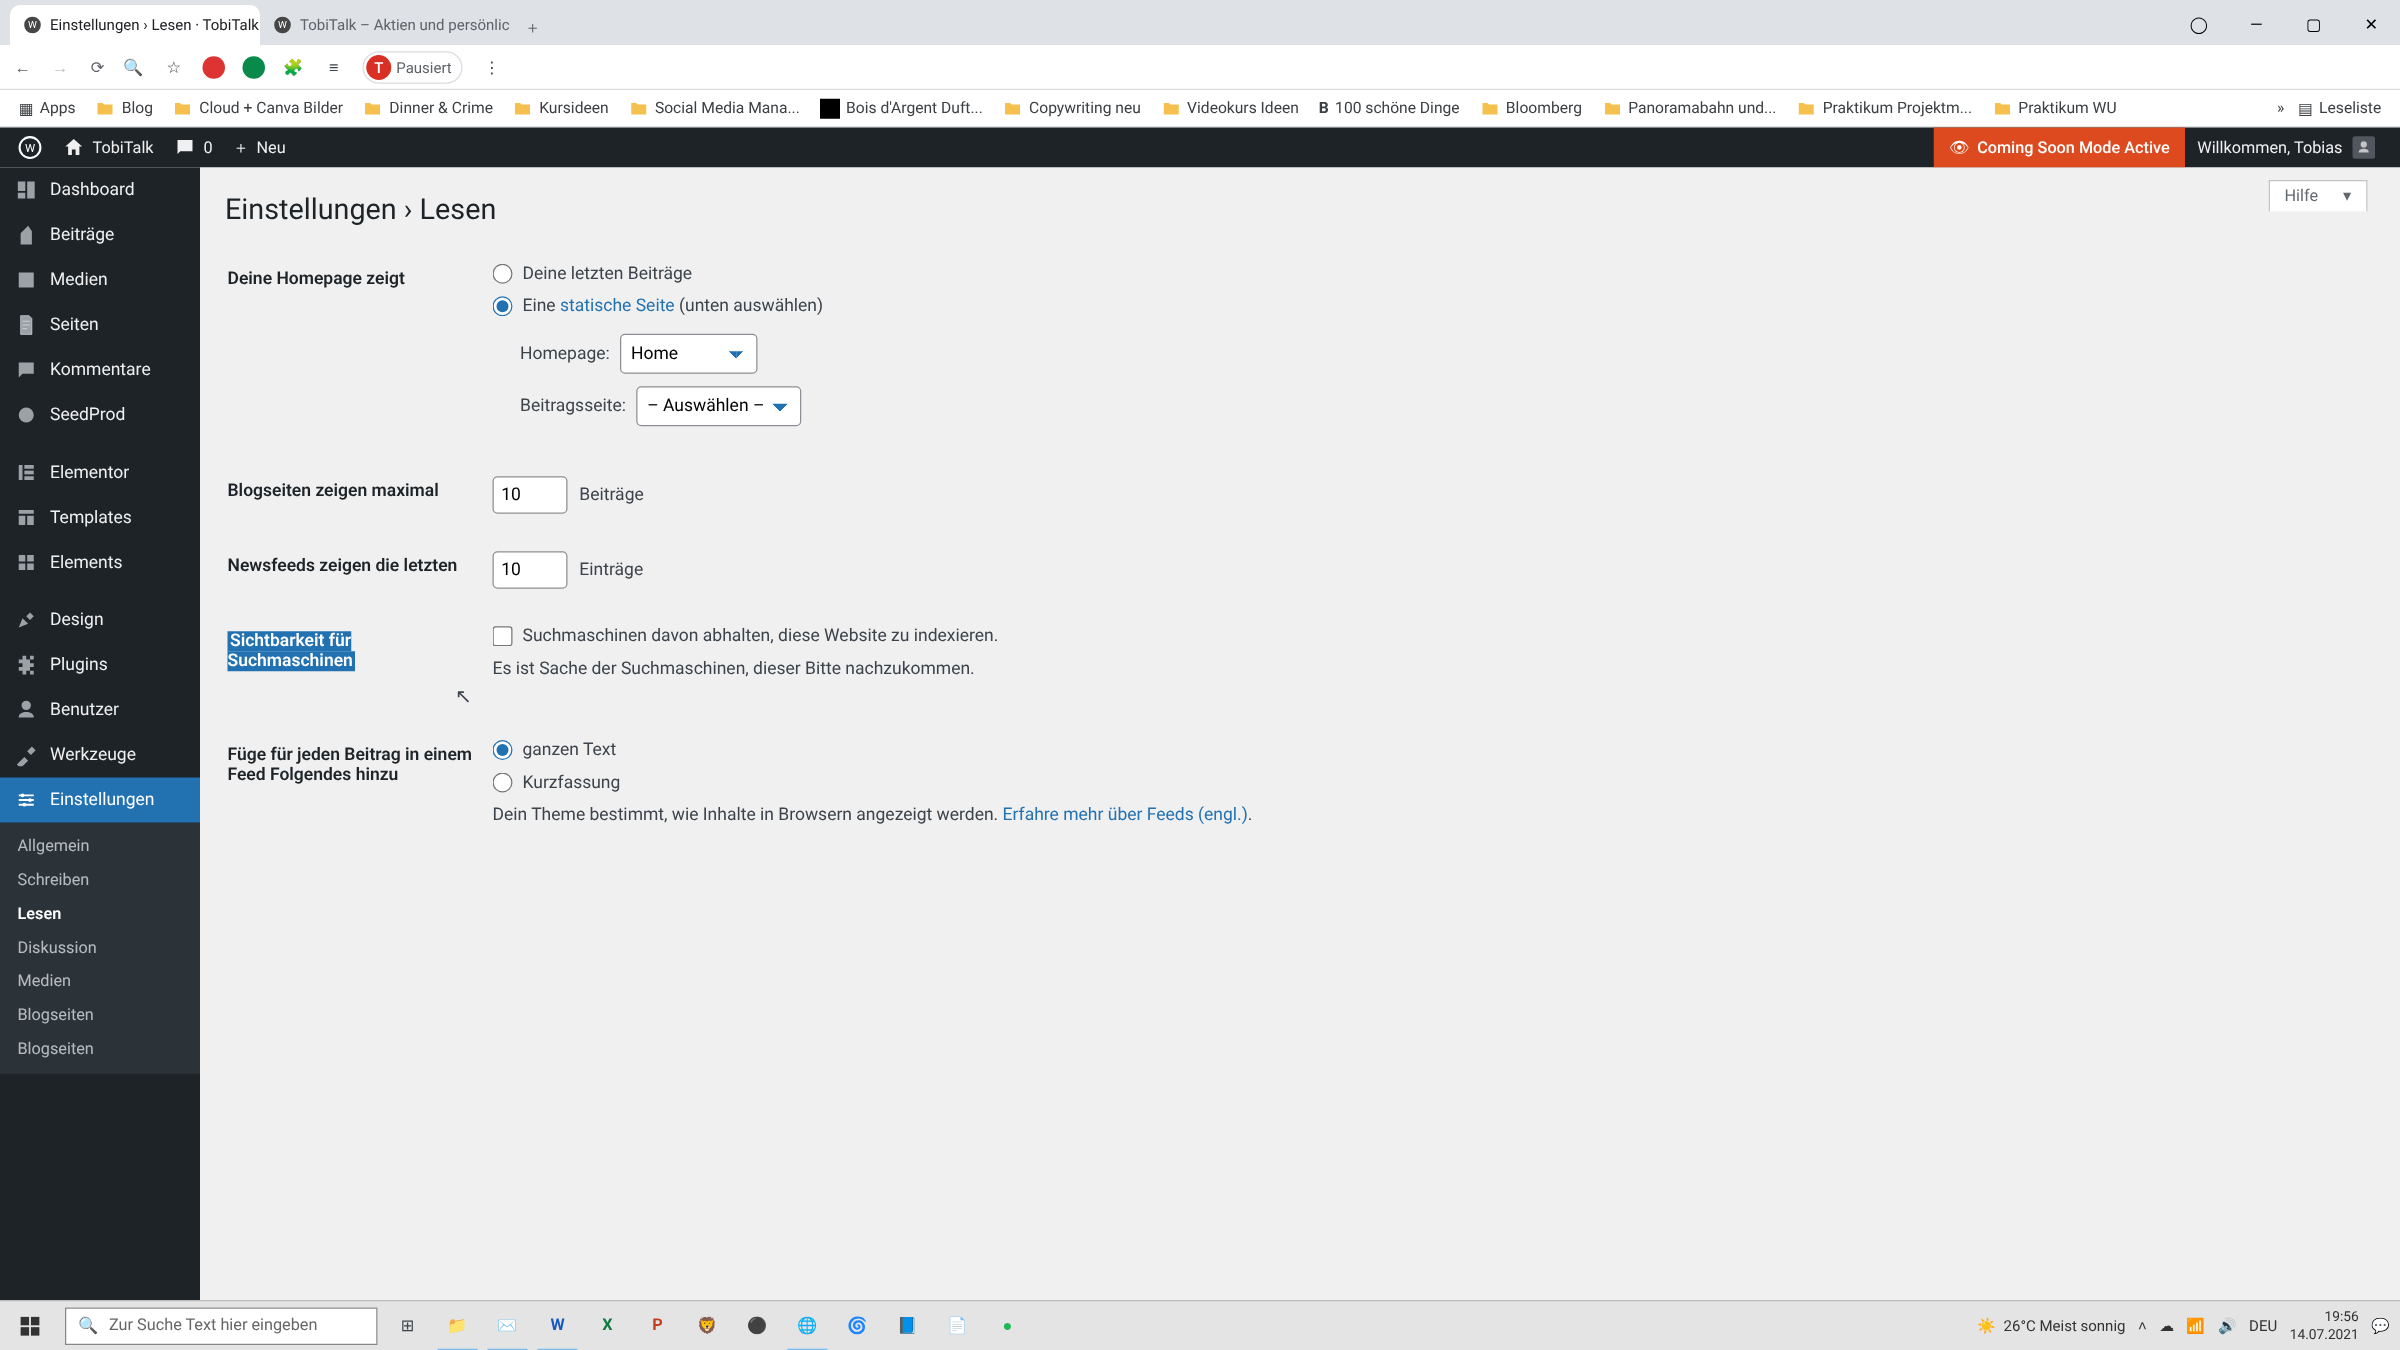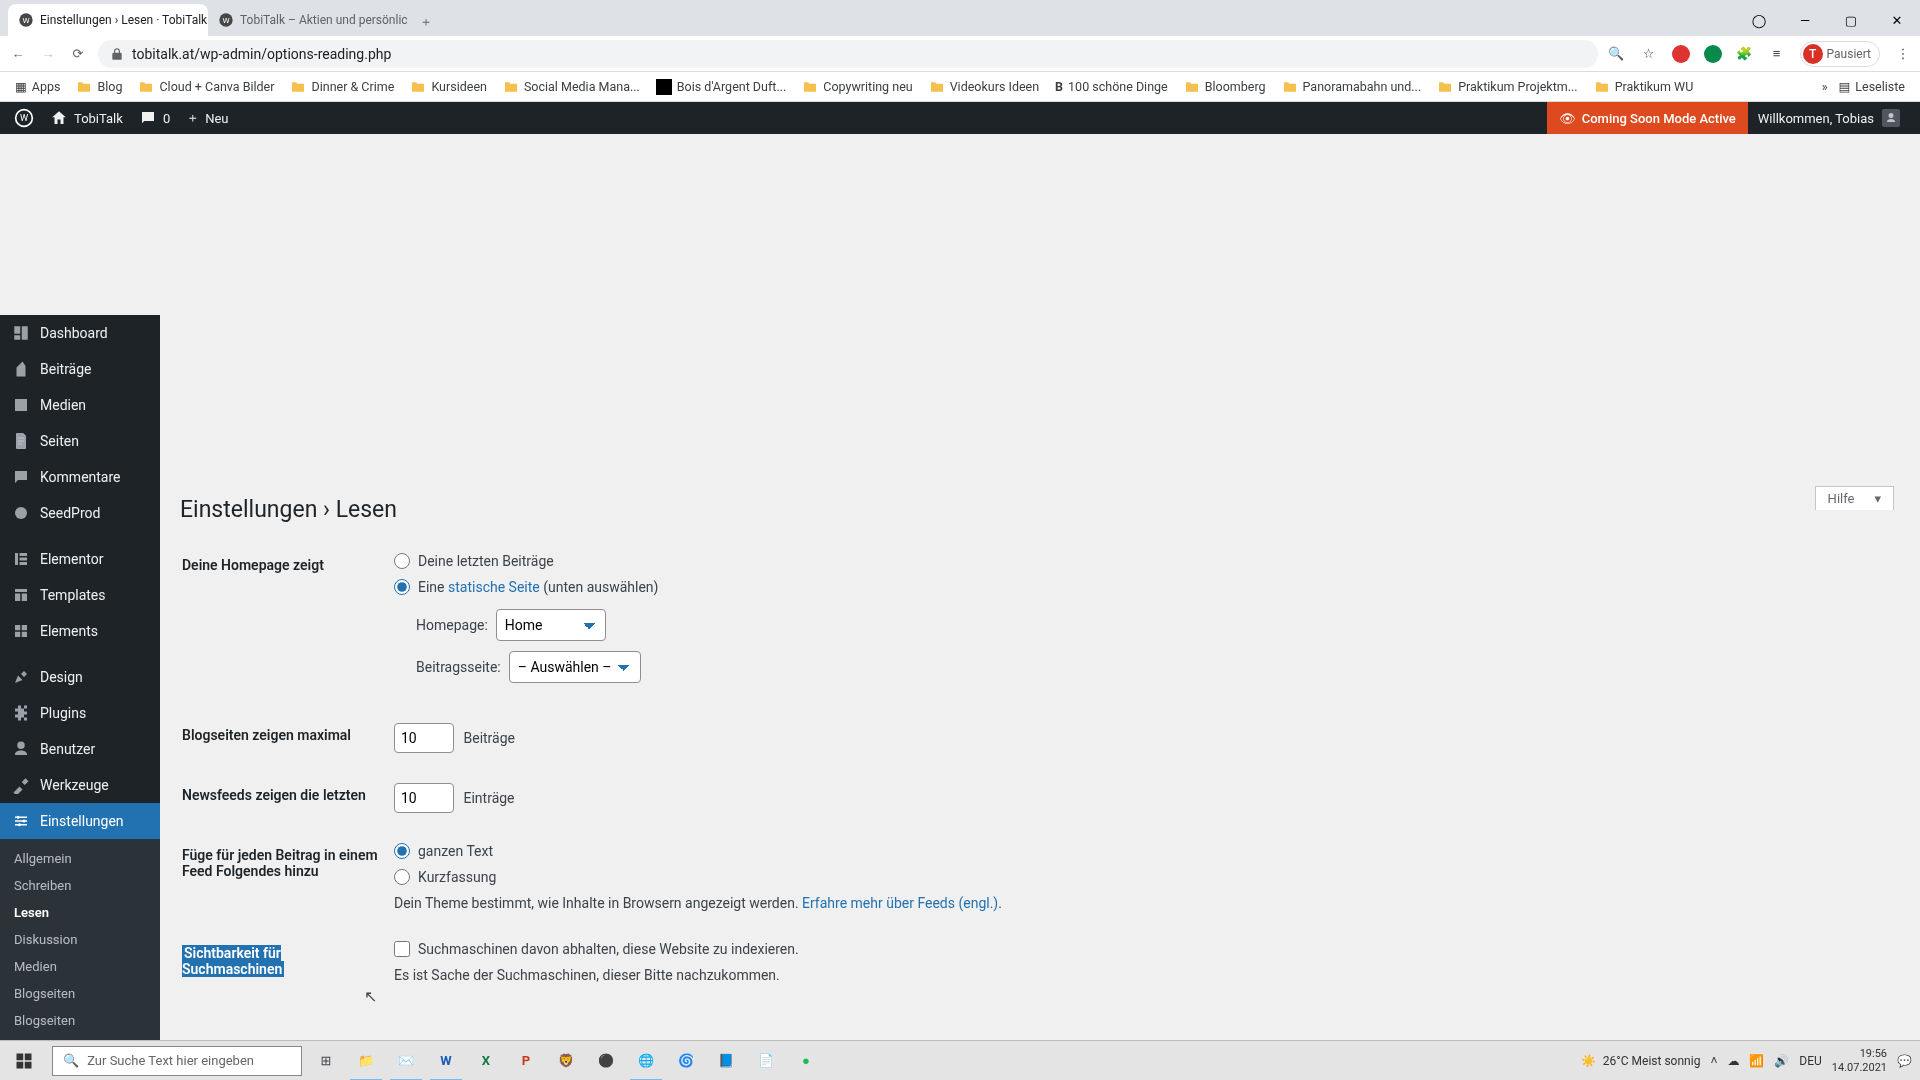--- a/index.html
+++ b/index.html
@@ -30,21 +30,21 @@
 
 
 .wp-adminbar { background:#1d2327; color:#f0f0f1; height:32px; display:flex; align-items:center; padding:0 10px 0 6px; font-size:13px; }
 .wp-adminbar .seg { display:flex; align-items:center; gap:6px; padding:0 8px; height:32px; }
 .wp-adminbar .right { margin-left:auto; display:flex; align-items:center; }
 .coming-soon { background:#dd4a1f; color:#fff; padding:0 12px; height:32px; display:flex; align-items:center; gap:6px; font-weight:500; }
 .user-seg { padding:0 10px; display:flex; align-items:center; gap:8px; }
 .user-av { width:18px; height:18px; background:#50575e; border-radius:2px; display:flex; align-items:center; justify-content:center; }
 
 
-.wp-wrap { display:flex; height:calc(100vh - 36px - 36px - 30px - 32px - 40px);align-items:flex-end; }
+.wp-wrap { display:flex; height:calc(100vh - 36px - 36px - 30px - 32px - 40px); }
 .wp-menu { width:160px; background:#1d2327; color:#f0f0f1; display:flex; flex-direction:column; font-size:14px; }
 .wp-menu .mi { display:flex; align-items:center; gap:10px; padding:0 12px; height:36px; color:#f0f0f1; cursor:pointer; }
 .wp-menu .mi svg { width:18px; height:18px; color:rgba(240,246,252,.6); flex:none; }
 .wp-menu .mi.active { background:#2271b1; color:#fff; position:relative; }
 .wp-menu .mi.active svg { color:#fff; }
 .wp-menu .mi.active::after { content:""; position:absolute; right:-8px; top:50%; transform:translateY(-50%); border:8px solid transparent; border-left-color:#2271b1; display:none; }
 .wp-submenu { background:#2c3338; padding:6px 0; }
 .wp-submenu .si { padding:6px 14px; font-size:13px; color:rgba(240,246,252,.7); cursor:pointer; }
 .wp-submenu .si.cur { color:#fff; font-weight:600; }
 .wp-menu .arrow-out { position:relative; }
@@ -106,26 +106,20 @@
       <div>◯</div>
       <div>—</div>
       <div>▢</div>
       <div>✕</div>
     </div>
   </div>
   <div class="addr-bar">
     <div class="nav-icon">←</div>
     <div class="nav-icon disabled">→</div>
     <div class="nav-icon">⟳</div>
-    <div class="omnibox">
-      <svg class="lock" viewBox="0 0 24 24" width="14" height="14">
-          <path fill="#5f6368" d="M12 2a5 5 0 0 0-5 5v3H6a2 2 0 0 0-2 2v8a2 2 0 0 0 2 2h12a2 2 0 0 0 2-2v-8a2 2 0 0 0-2-2h-1V7a5 5 0 0 0-5-5zm-3 5a3 3 0 1 1 6 0v3H9z"></path>
-        </svg>
-      <span>tobitalk.at/wp-admin/options-reading.php</span>
-    </div>
     <div class="ext-icons">
       <div class="ext-ic">🔍</div>
       <div class="ext-ic">☆</div>
       <div class="ext-ic" style="background:#d33;border-radius:50%"></div>
       <div class="ext-ic" style="background:#0a8a4a;border-radius:50%"></div>
       <div class="ext-ic">🧩</div>
       <div class="ext-ic">≡</div>
       <div class="profile-chip">
         <div class="av">T</div>
         <span>Pausiert</span>
@@ -404,42 +398,42 @@
         </td>
       </tr>
       <tr>
         <th>Newsfeeds zeigen die letzten</th>
         <td>
           <input class="small-number" value="10" style="">
           <span style="margin-left:6px">Einträge</span>
         </td>
       </tr>
       <tr>
+        <th><span class="highlight">Sichtbarkeit für Suchmaschinen</span></th>
+        <td>
+          <div class="radio-row">
+            <input type="checkbox" style="">
+            <label>Suchmaschinen davon abhalten, diese Website zu indexieren.</label>
+          </div>
+          <p class="desc">Es ist Sache der Suchmaschinen, dieser Bitte nachzukommen.</p>
+          <div style="position:relative;left:-30px;top:4px"><span style="font-size:16px">↖</span></div>
+        </td>
+      </tr>
+      <tr>
         <th>Füge für jeden Beitrag in einem Feed Folgendes hinzu</th>
         <td>
           <div class="radio-row">
             <input type="radio" name="feed" checked="" style="">
             <label>ganzen Text</label>
           </div>
           <div class="radio-row">
             <input type="radio" name="feed" style="">
             <label>Kurzfassung</label>
           </div>
           <p class="desc"><span>Dein Theme bestimmt, wie Inhalte in Browsern angezeigt werden. </span><a class="link">Erfahre mehr über Feeds (engl.)</a>.</p>
-        </td>
-      </tr>
-      <tr>
-        <th><span class="highlight">Sichtbarkeit für Suchmaschinen</span></th>
-        <td>
-          <div class="radio-row">
-            <input type="checkbox" style="">
-            <label>Suchmaschinen davon abhalten, diese Website zu indexieren.</label>
-          </div>
-          <p class="desc">Es ist Sache der Suchmaschinen, dieser Bitte nachzukommen.</p>
-          <div style="position:relative;left:-30px;top:4px"><span style="font-size:16px">↖</span></div>
         </td>
       </tr>
     </tbody>
       </table>
   </div>
 </div>
 
 <div class="taskbar">
   <div class="start">
       <svg width="18" height="18" viewBox="0 0 24 24">

